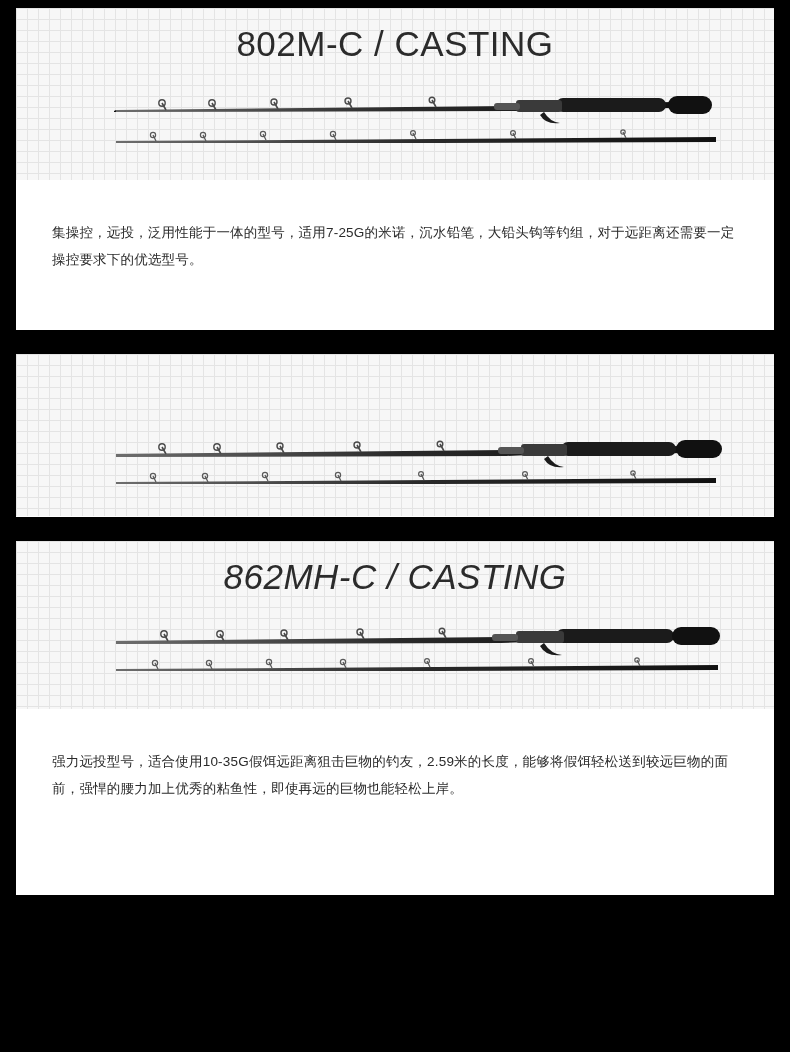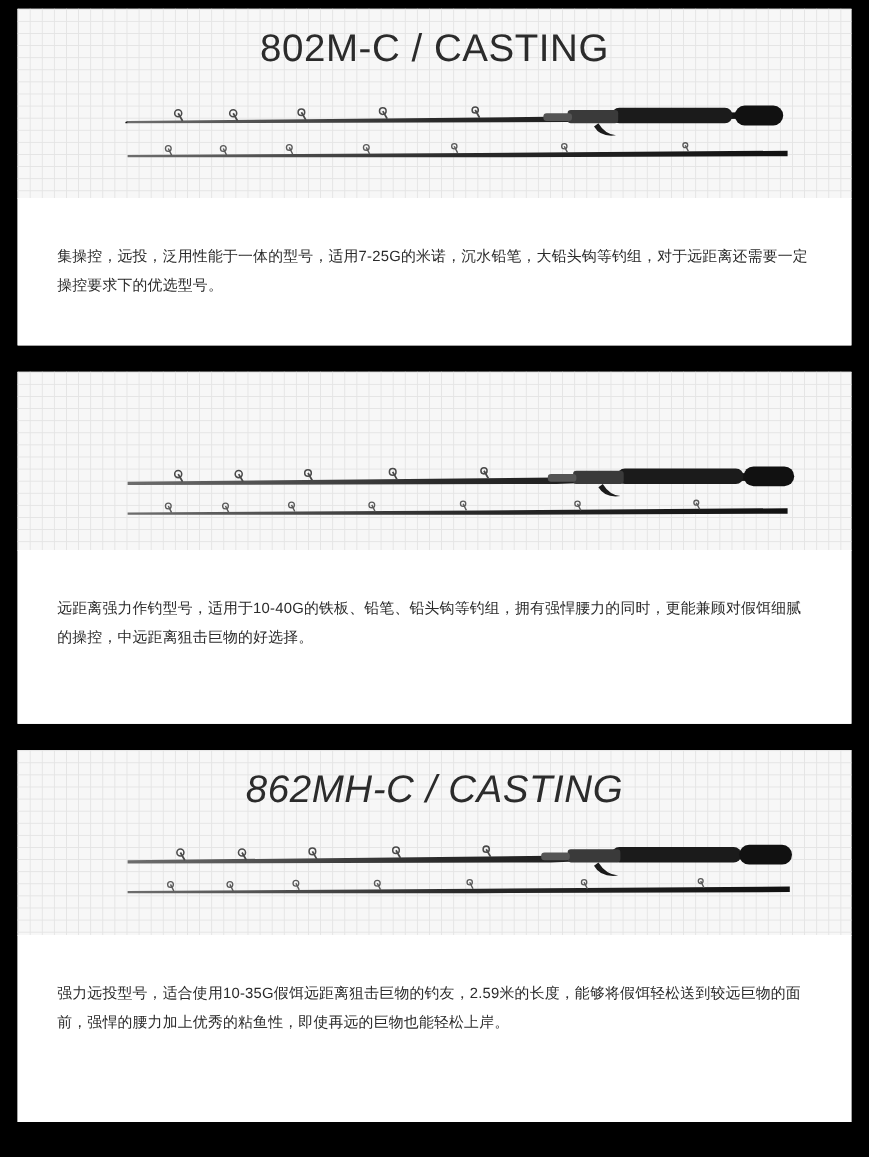--- a/index.html
+++ b/index.html
@@ -20,20 +20,21 @@
     display: flex;
     flex-direction: column;
     align-items: center;
     padding-top: 8px;
     box-sizing: border-box;
   }
   .product-block {
     width: 758px;
     margin-bottom: 24px;
     background: #ffffff;
+    border-radius: 31px;
   }
   .rod-panel {
     position: relative;
     width: 100%;
     height: 172px;
     background-color: #f7f7f7;
     background-image:
       linear-gradient(to right, #e4e4e4 1px, transparent 1px),
       linear-gradient(to bottom, #e4e4e4 1px, transparent 1px);
     background-size: 11px 11px;
@@ -67,23 +68,23 @@
   }
   .desc-text {
     font-size: 13.5px;
     line-height: 2.0;
     color: #2a2a2a;
     font-family: "Liberation Sans", sans-serif;
     text-align: left;
     letter-spacing: 0.2px;
   }
   
-  .block-1 .desc-panel { padding-bottom: 28px; }
+  .block-1 .desc-panel { padding-bottom: 44px; }
   .block-2 .desc-panel { padding-bottom: 52px; }
-  .block-3 .desc-panel { padding-bottom: 64px; }
+  .block-3 .desc-panel { padding-bottom: 80px; }
   .block-2 .rod-panel { height: 162px; }
   .block-3 .rod-panel { height: 168px; font-style: italic; }
 </style>
 </head>
 <body>
 
 <div class="page">
 
   <div class="product-block block-1">
     <div class="rod-panel">
@@ -166,23 +167,20 @@
           <circle cx="137" cy="46" r="2.6" fill="none" stroke="#5a5a5a" stroke-width="1.2"></circle>
           <circle cx="189" cy="46" r="2.6" fill="none" stroke="#5a5a5a" stroke-width="1.2"></circle>
           <circle cx="249" cy="45" r="2.6" fill="none" stroke="#5a5a5a" stroke-width="1.2"></circle>
           <circle cx="322" cy="45" r="2.6" fill="none" stroke="#5a5a5a" stroke-width="1.2"></circle>
           <circle cx="405" cy="44" r="2.4" fill="none" stroke="#5a5a5a" stroke-width="1.2"></circle>
           <circle cx="509" cy="44" r="2.4" fill="none" stroke="#5a5a5a" stroke-width="1.2"></circle>
           <circle cx="617" cy="43" r="2.2" fill="none" stroke="#5a5a5a" stroke-width="1.2"></circle>
         </g>
       </svg>
     </div>
-    <div class="desc-panel">
-      <p class="desc-text">远距离强力作钓型号，适用于10-40G的铁板、铅笔、铅头钩等钓组，拥有强悍腰力的同时，更能兼顾对假饵细腻的操控，中远距离狙击巨物的好选择。</p>
-    </div>
   </div>
 
   <div class="product-block block-3">
     <div class="rod-panel">
       <div class="rod-title">862MH-C / CASTING</div>
       <svg class="rod-art" viewBox="0 0 758 90" preserveAspectRatio="none">
         <defs>
           <linearGradient id="g3" x1="0" y1="0" x2="1" y2="0">
             <stop offset="0" stop-color="#6d6d6d"></stop>
             <stop offset="0.5" stop-color="#2a2a2a"></stop>

